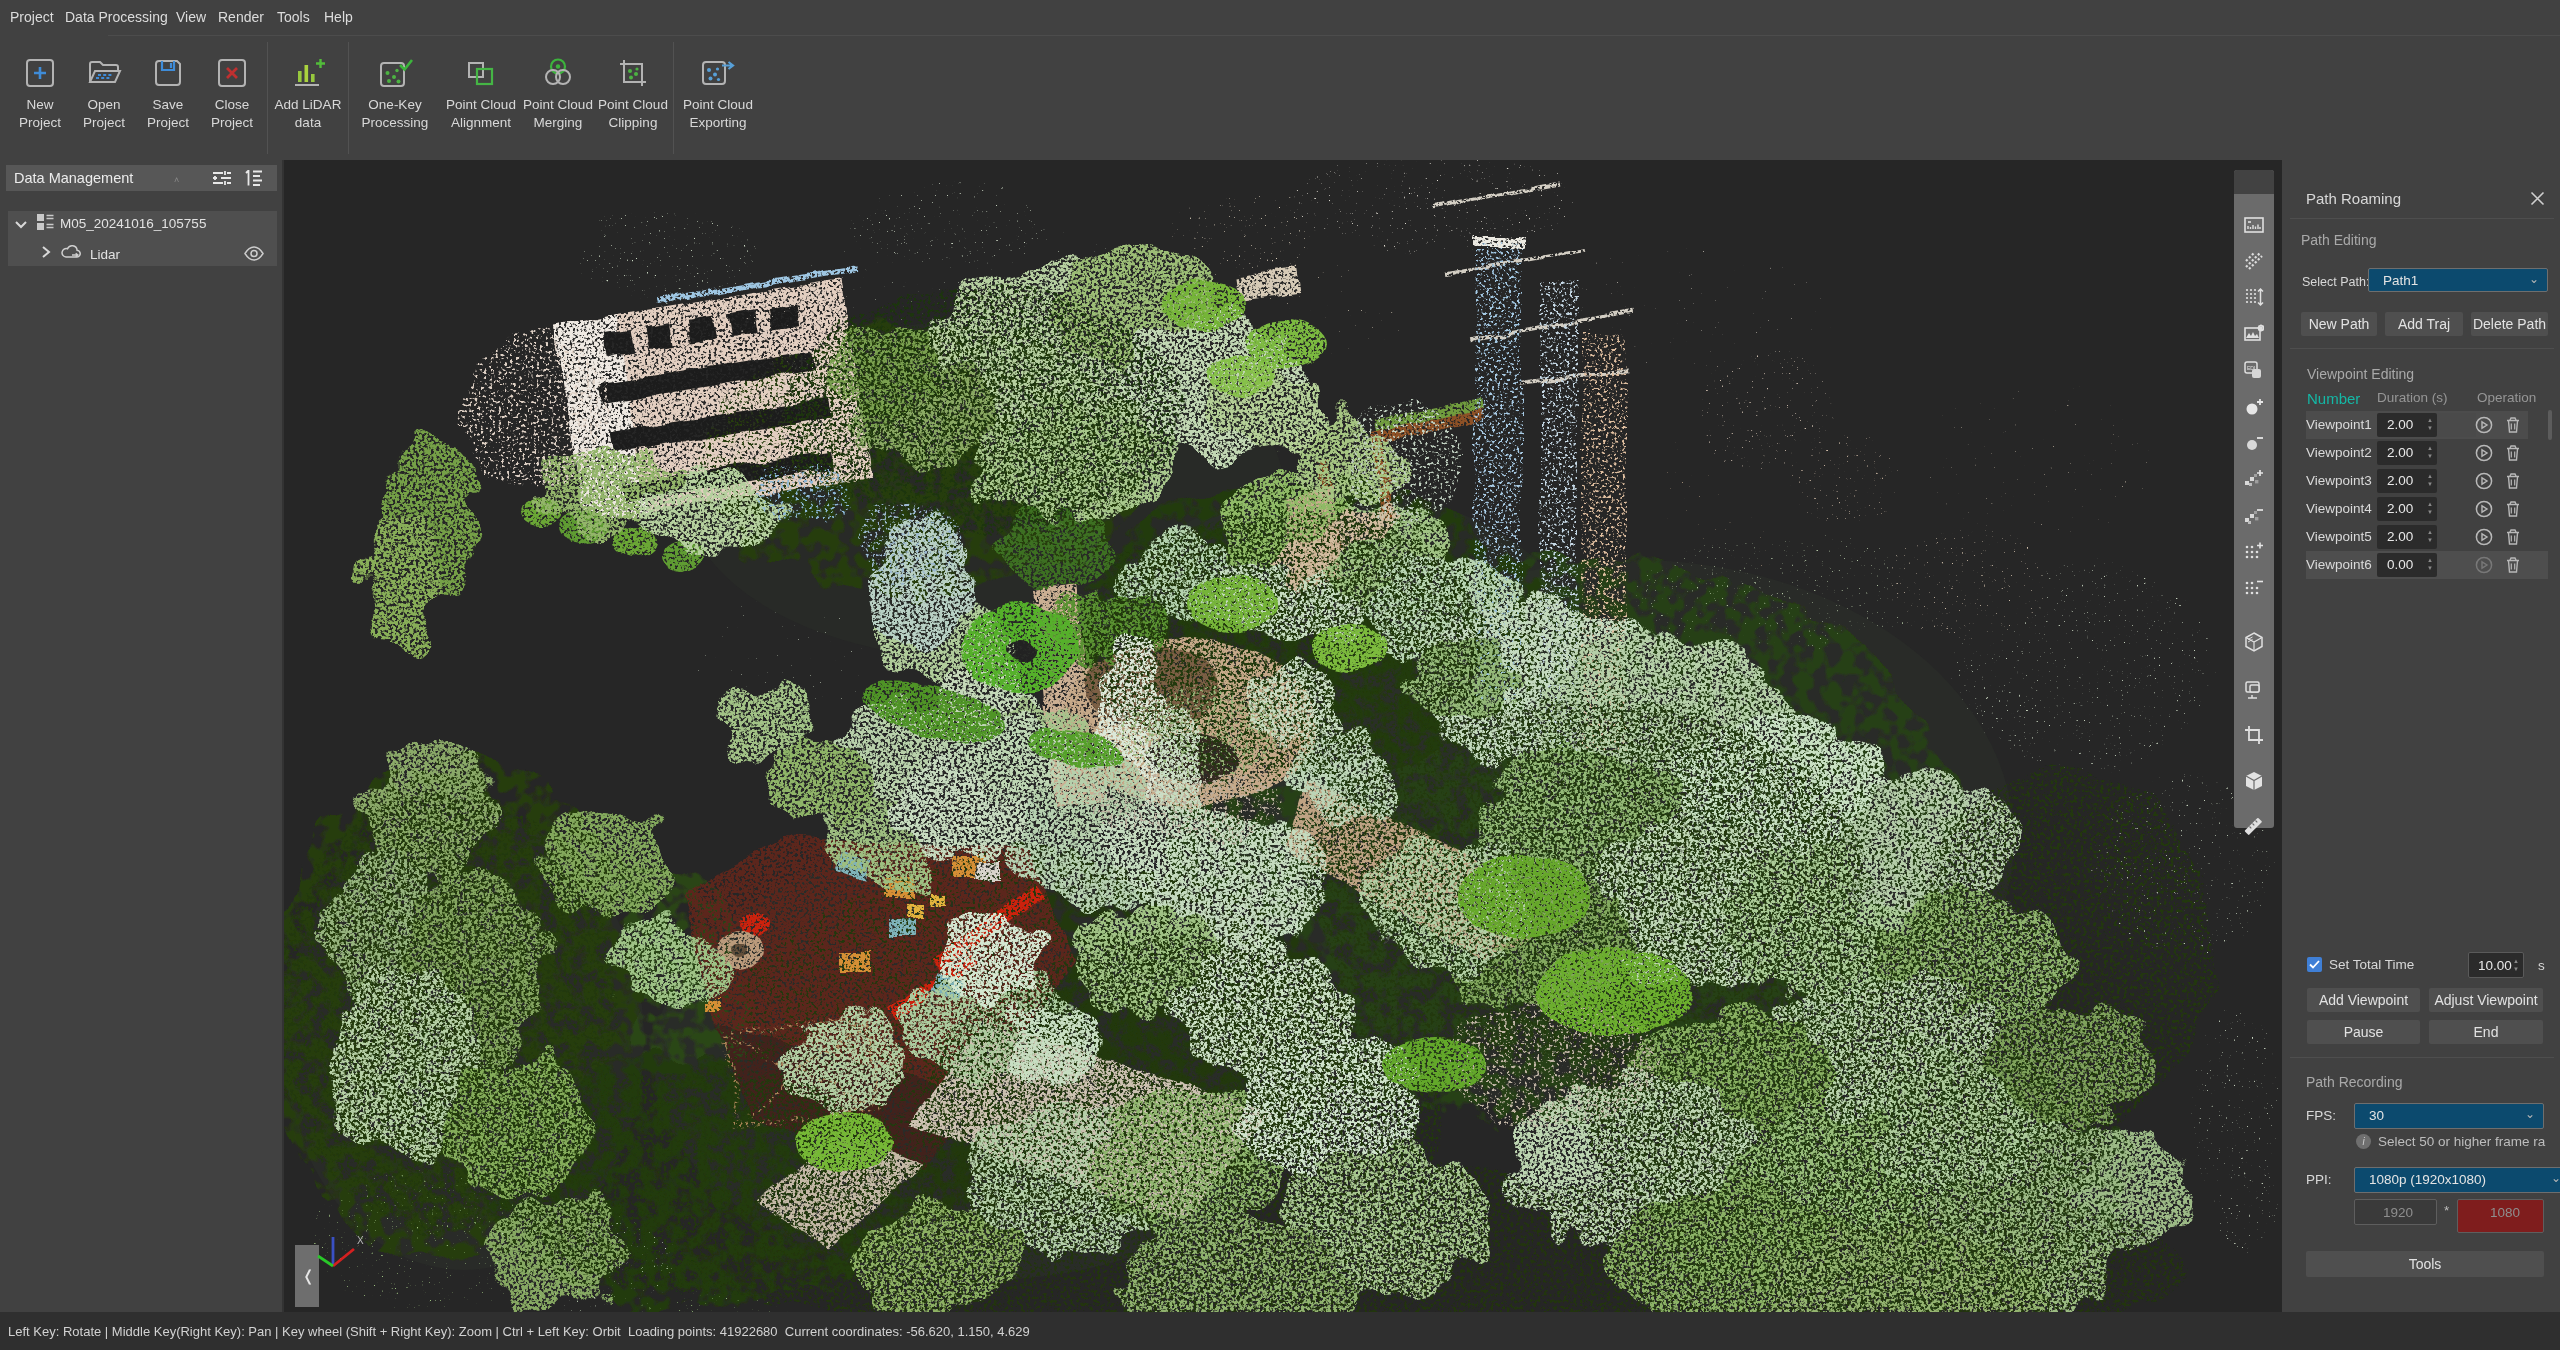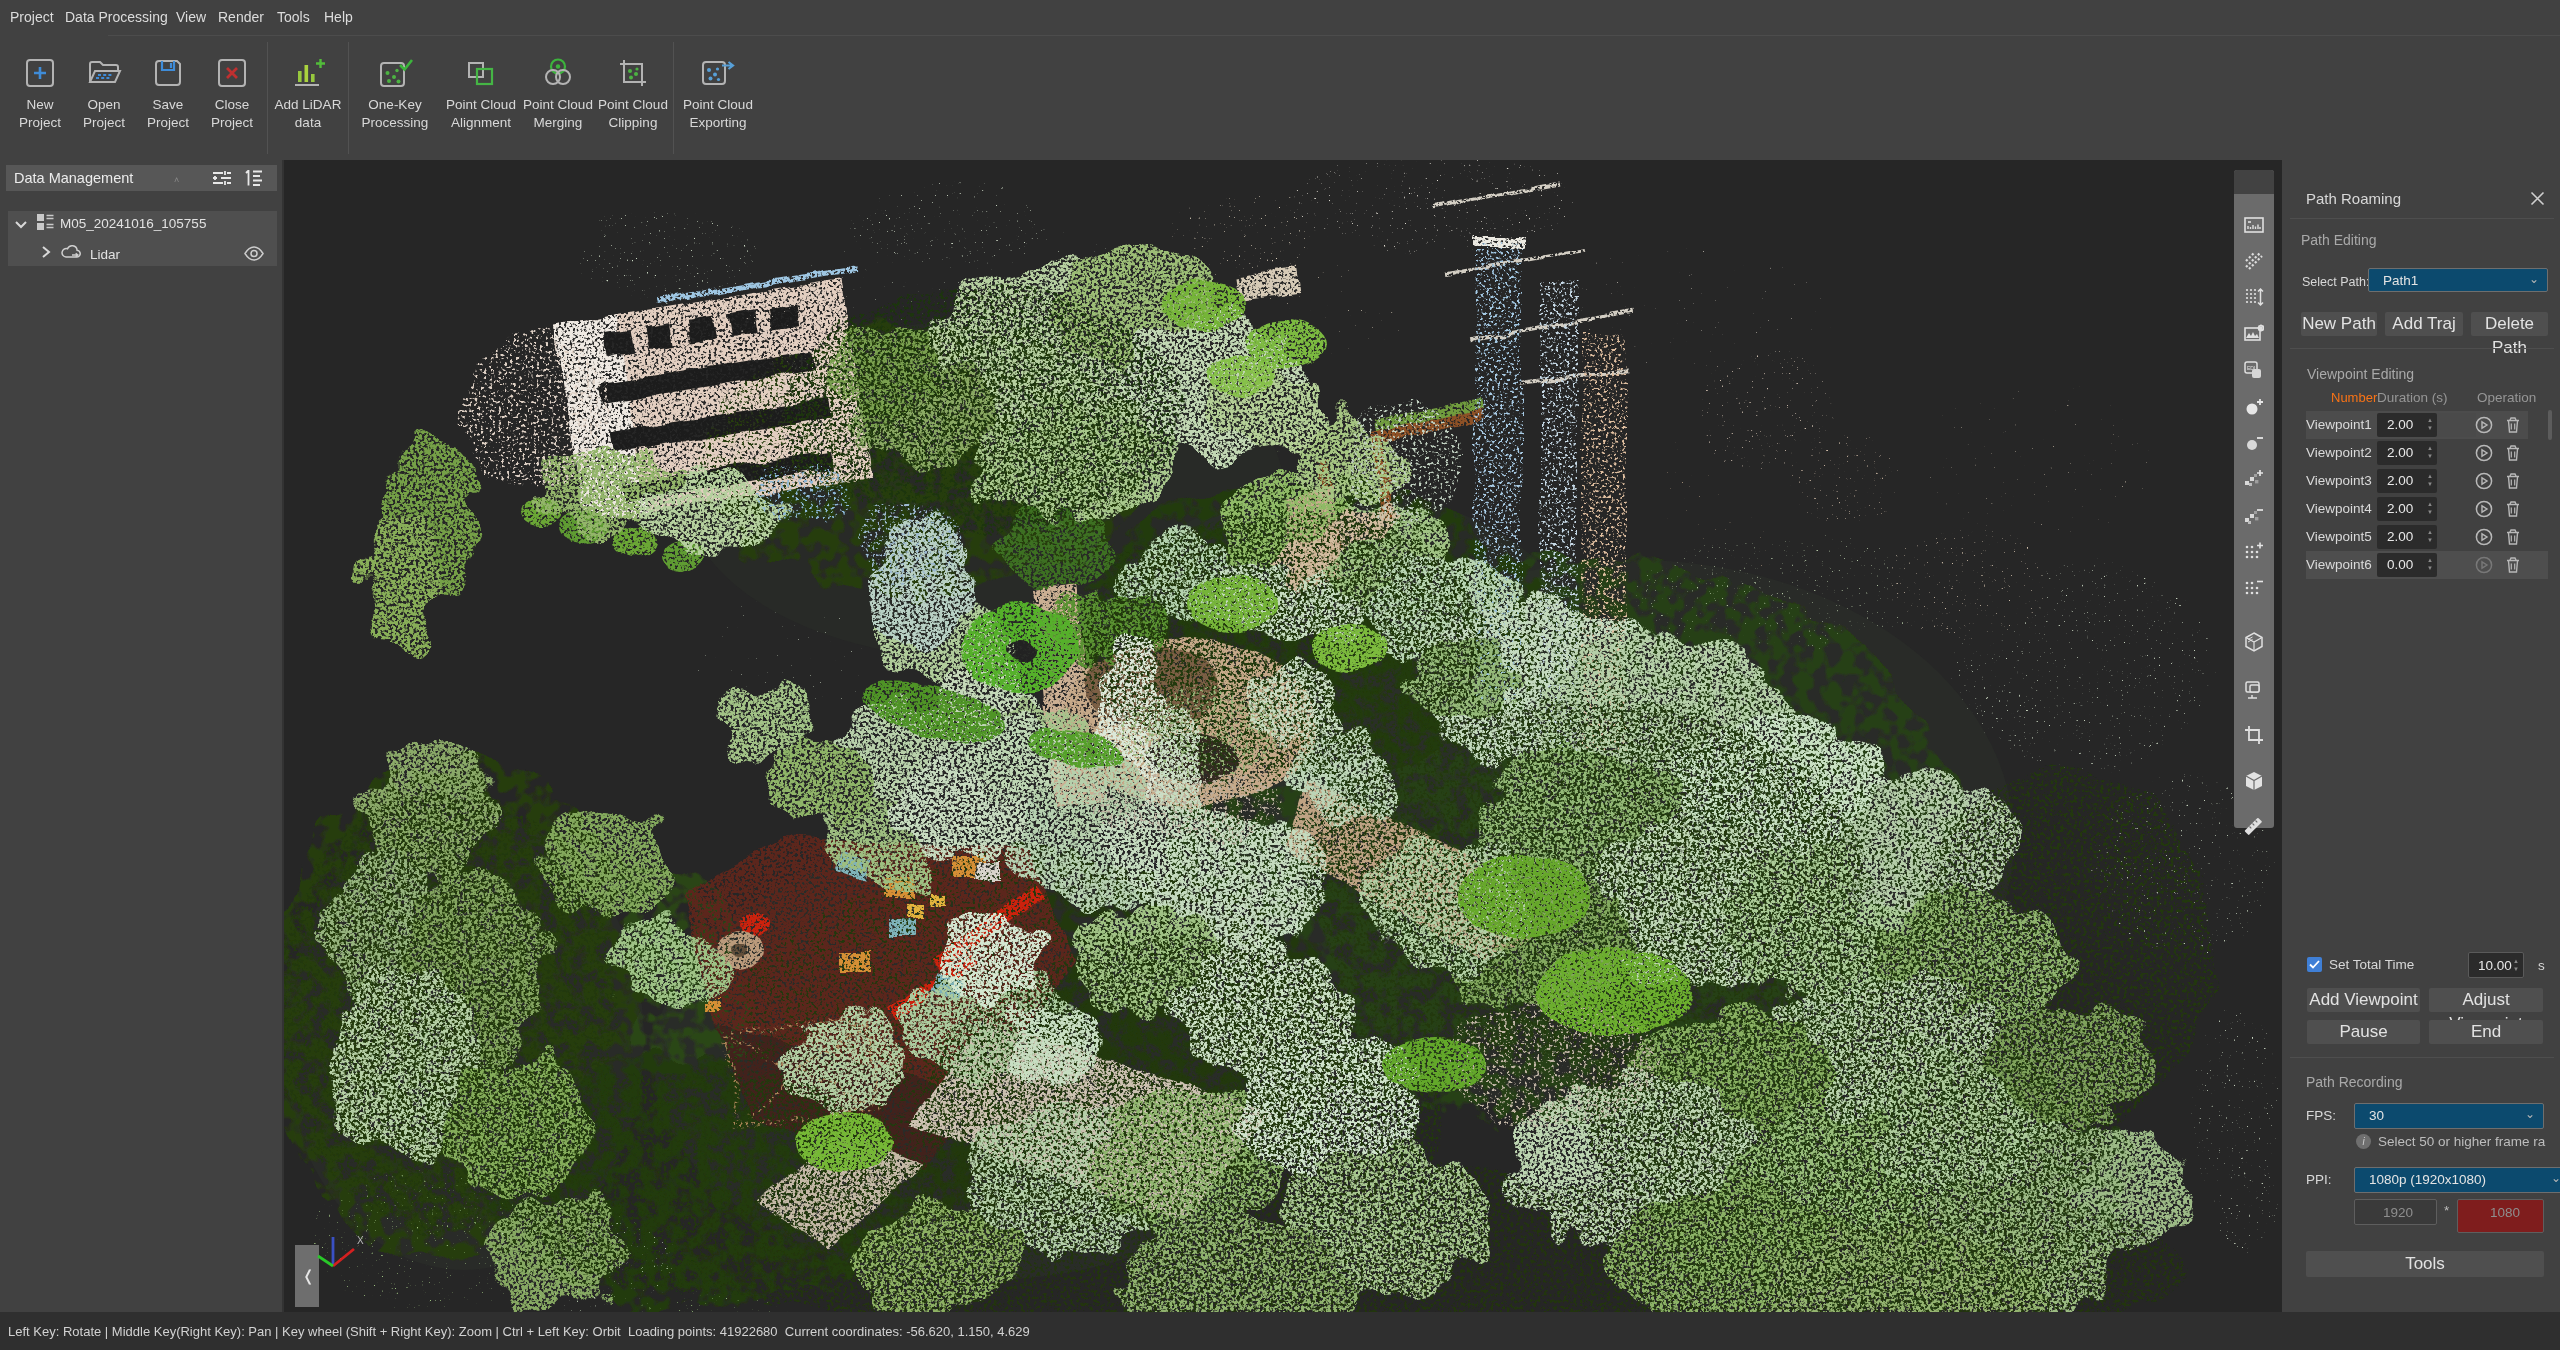--- a/index.html
+++ b/index.html
@@ -15,21 +15,21 @@
 #lp-head .t{position:absolute;left:8px;top:5px;font-size:14.5px;color:#ececec;}
 #lp-sel{position:absolute;left:8px;top:51px;width:269px;height:55px;background:#4f4f4f;}
 .lp-row{position:absolute;font-size:13.5px;color:#e2e2e2;}
 #statusbar{position:absolute;left:0;top:1312px;width:2560px;height:38px;background:#2f2f2f;}
 #statusbar .t{position:absolute;left:8px;top:12px;font-size:13px;color:#d2d2d2;}
 #viewport{position:absolute;left:284px;top:160px;width:1998px;height:1152px;background:#262626;}
 #rightpanel{position:absolute;left:2282px;top:160px;width:278px;height:1152px;background:#414141;}
 .rp-lbl{position:absolute;font-size:14px;color:#a9a9a9;}
 .rp-txt{position:absolute;font-size:13.5px;color:#d8d8d8;}
 .rp-sep{position:absolute;left:8px;width:264px;height:1px;background:#4e4e4e;}
-.rp-btn{position:absolute;background:#4f4f4f;border-radius:2px;color:#e2e2e2;font-size:17px;text-align:center;}
+.rp-btn{position:absolute;background:#4f4f4f;border-radius:2px;color:#e2e2e2;font-size:14px;text-align:center;}
 .rp-drop{position:absolute;background:#0c4a6e;border:1px solid #6e6e6e;border-radius:2px;color:#e4e4e4;font-size:13.5px;}
 .rp-drop .ch{position:absolute;right:8px;top:3px;color:#b5b5b5;font-size:12px;}
 .spin{position:absolute;background:#2b2b2b;border-radius:2px;color:#e8e8e8;font-size:13.5px;}
 .spin .ar{position:absolute;right:4px;color:#8a8a8a;font-size:6px;line-height:6px;}
 .vprow{position:absolute;left:24px;font-size:13.5px;color:#dadada;}
 #strip{position:absolute;left:2234px;top:170px;width:40px;height:658px;background:#6b6b6b;border-radius:3px;}
 #strip .hd{position:absolute;left:0;top:0;width:40px;height:24px;background:#424242;border-radius:3px 3px 0 0;}
 .sic{position:absolute;left:10px;width:20px;height:20px;}
 #collapse{position:absolute;left:295px;top:1245px;width:24px;height:62px;background:#6e6e6e;color:#e8e8e8;font-size:15px;}
 #collapse .c{position:absolute;left:7px;top:22px;}
@@ -600,21 +600,21 @@
 <div class="rp-txt" style="left:20px;top:115px;font-size:12.5px;">Select Path:</div>
 <div class="rp-drop" style="left:86px;top:108px;width:180px;height:24px;">
       <span style="position:absolute;left:14px;top:4px">Path1</span>
       <span class="ch">⌄</span>
     </div>
 <div class="rp-btn" style="left:19px;top:152px;width:76px;height:24px;line-height:24px;">New Path</div>
 <div class="rp-btn" style="left:103px;top:152px;width:78px;height:24px;line-height:24px;">Add Traj</div>
 <div class="rp-btn" style="left:189px;top:152px;width:77px;height:24px;line-height:24px;">Delete Path</div>
 <div class="rp-sep" style="top:188px"></div>
 <div class="rp-lbl" style="left:25px;top:206px;">Viewpoint Editing</div>
-<div style="position:absolute;left:25px;top:230px;font-size:13px;color:#f97316;margin-left:24px;">Number</div>
+<div style="position:absolute;left:25px;top:230px;font-size:15px;color:#14b8a6;">Number</div>
 <div style="position:absolute;left:95px;top:230px;font-size:13.5px;color:#969696;">Duration (s)</div>
 <div style="position:absolute;left:195px;top:230px;font-size:13.5px;color:#969696;">Operation</div>
 <div style="position:absolute;left:24px;top:251px;width:222px;height:28px;background:#4c4c4c;"></div>
 <div style="position:absolute;left:154px;top:253px;width:40px;height:24px;background:#4a4a4a;"></div>
 <div style="position:absolute;left:266px;top:250px;width:4px;height:30px;background:#5c5c5c;border-radius:2px;"></div>
 <div class="vprow" style="top:257px;">Viewpoint1</div>
 <div class="spin" style="left:95px;top:253px;width:60px;height:24px;">
       <span style="position:absolute;left:10px;top:4px">2.00</span>
       <span class="ar" style="top:4px">▲</span>
       <span class="ar" style="top:12px">▼</span>

